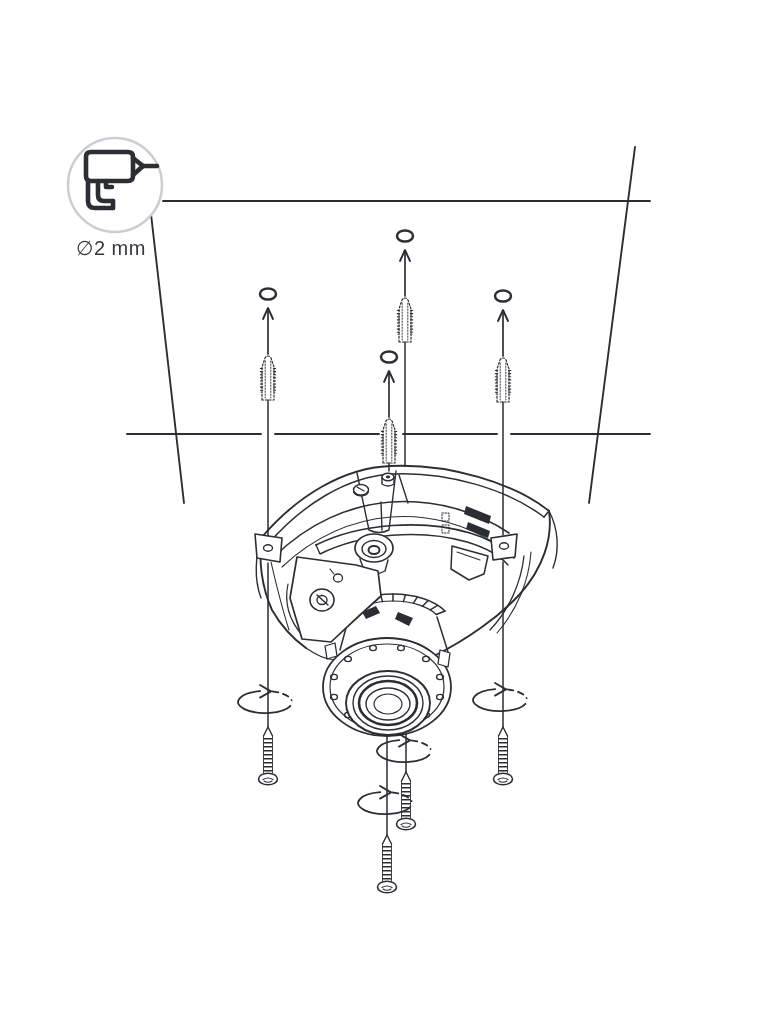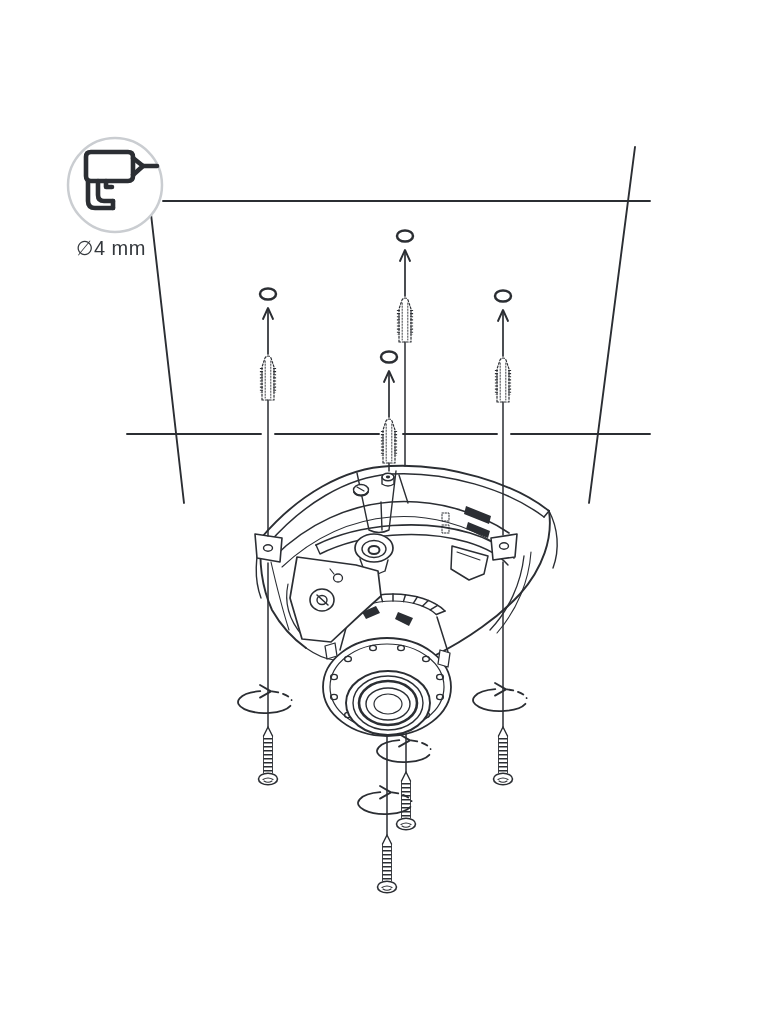--- a/index.html
+++ b/index.html
@@ -208,14 +208,14 @@
       <path d="M133,158 L143,166 L133,175"></path>
       <path d="M143,166 L157,166"></path>
       <path d="M106,181 L106,187 L112,187"></path>
       <path d="M88,181 V201 Q88,208 95,208 H113"></path>
       <path d="M98,181 V195 Q98,201 104,201 H113"></path>
       <path d="M113,201 V208"></path>
     </g>
   </g>
 </svg>
 
-<div class="diameter-label">∅4 mm</div>
+<div class="diameter-label">∅2 mm</div>
 </div>
 
 </body></html>

